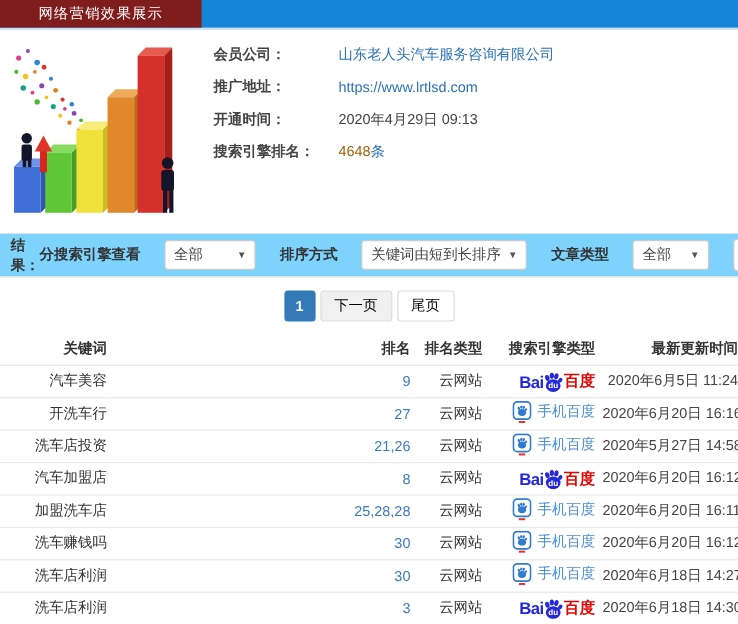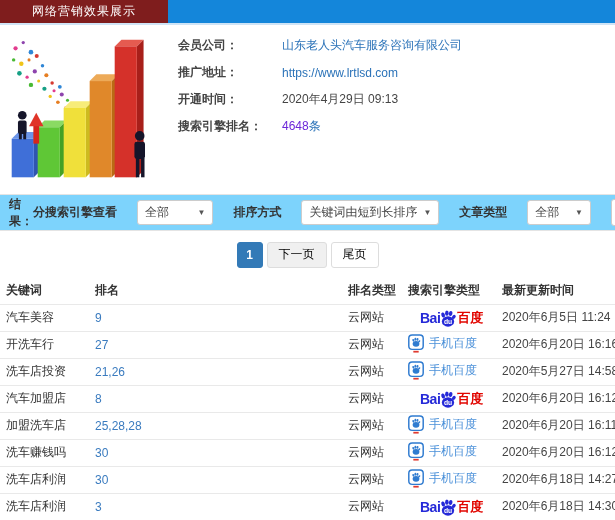--- a/index.html
+++ b/index.html
@@ -14,40 +14,40 @@
   .topbar-chip { background:#7f1d1d; color:#fff; display:flex; align-items:center; padding:0 32px; font-size:12px; letter-spacing:1px; }
   
   .info-section { position:relative; height:169px; background:#fff; }
   .illustration { position:absolute; left:4px; top:6px; width:154px; height:154px; }
   .info-rows { position:absolute; left:178px; top:7px; }
   .info-row { display:flex; align-items:center; height:27px; }
   .info-label { width:100px; text-align:left; font-weight:bold; color:#444; }
   .info-value { margin-left:4px; }
   .link-blue { color:#2a72b8; }
   .val-plain { color:#444; }
-  .val-orange { color:#6d28d9; }
+  .val-orange { color:#a16207; }
   
   .filter-bar { height:37px; background:#7dd3fc; border-top:1px solid #e4e4e4; border-bottom:1px solid #e4e4e4; display:flex; align-items:center; padding:0 9px; }
   .result-label { font-weight:bold; color:#333; }
   .filter-controls { margin-left:auto; display:flex; align-items:center; gap:20px; }
   .filter-label { font-weight:bold; color:#333; white-space:nowrap; }
   .select-box { height:25px; background:#fff; border:1px solid #ccc; border-radius:3px; display:flex; align-items:center; justify-content:space-between; padding:0 7px; color:#444; cursor:pointer; white-space:nowrap; }
   .sel-engine { width:82px; }
   .sel-sort { width:142px; }
   .sel-article { width:68px; }
   .caret { font-size:8px; color:#555; margin-left:6px; }
   .submit-btn { height:27px; padding:0 13px; background:#fff; border:1px solid #ccc; border-radius:3px; color:#333; font-size:17px; cursor:pointer; }
   
   .pagination { height:47px; display:flex; align-items:center; justify-content:center; gap:4px; }
   .page-btn { min-width:26px; height:26px; display:flex; align-items:center; justify-content:center; border:1px solid #ddd; border-radius:3px; background:#fff; color:#000000; padding:4px 11px; cursor:pointer; }
   .page-btn.current { background:#337ab7; border-color:#337ab7; color:#fff; padding:0; width:26px; font-weight:bold; }
   .page-btn.next { background:#f0f0f0; }
   
   table.results { width:615px; border-collapse:collapse; table-layout:fixed; font-size:12px; }
-  .results th, .results td { height:27px; padding:0 0 0 6px; border-bottom:1px solid #e9e9e9; text-align:left; font-weight:normal; overflow:hidden; white-space:nowrap; }
+  .results th, .results td { height:27px; padding:0 0 0 6px; border-bottom:1px solid #e9e9e9; text-align:right; font-weight:normal; overflow:hidden; white-space:nowrap; }
   .results th { font-weight:bold; color:#333; height:26px; }
   .col-kw { width:89px; } .col-rank { width:253px; } .col-type { width:60px; } .col-eng { width:94px; } .col-time { width:119px; }
   .rank-link { color:#3a7bbf; cursor:pointer; }
   .engine { display:inline-flex; align-items:center; }
   .engine.pc { margin-left:12px; }
   .bd-bai { color:#2529d8; font-weight:bold; font-size:14px; letter-spacing:-0.5px; }
   .bd-cn { color:#e10601; font-weight:bold; font-size:13px; margin-left:1px; }
   .bm-icon { display:inline-flex; margin-right:5px; }
   .bm-text { color:#4a90d9; }
   .cell-time { color:#444; }

